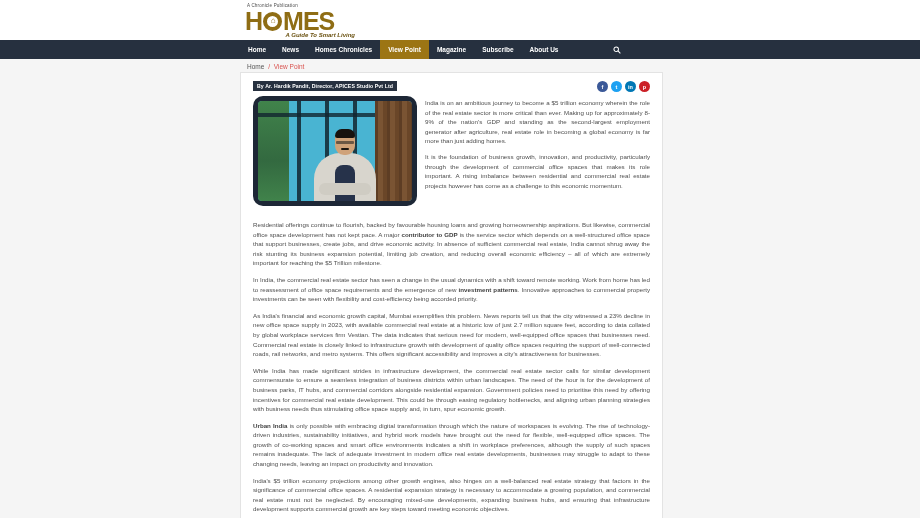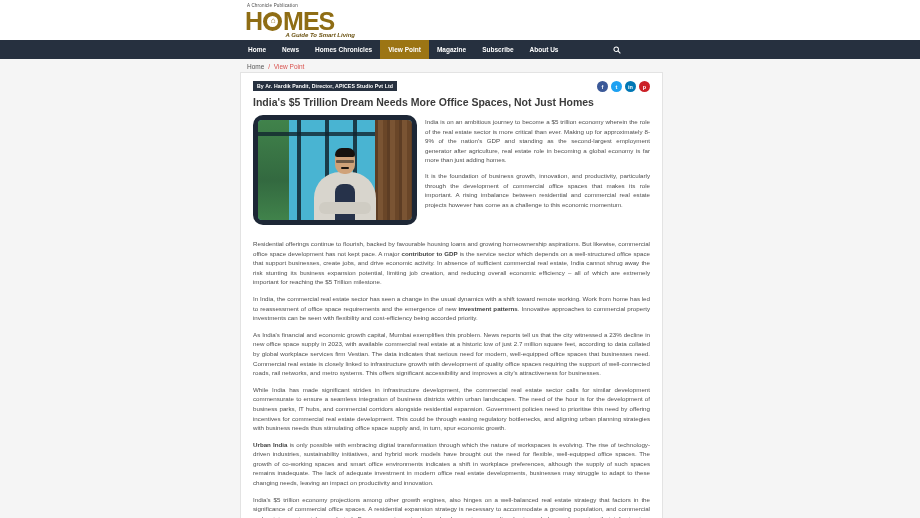--- a/index.html
+++ b/index.html
@@ -110,21 +110,20 @@
   <div class="card-top">
     <div class="byline">By Ar. Hardik Pandit, Director, APICES Studio Pvt Ltd</div>
     <div class="share">
         <span class="sicon" style="background: rgb(59, 89, 152);">f</span>
         <span class="sicon" style="background: rgb(29, 161, 242);">t</span>
         <span class="sicon" style="background: rgb(0, 119, 181);">in</span>
         <span class="sicon" style="background: rgb(203, 32, 39);">p</span>
       </div>
   </div>
 
-  <h1 class="title">India's $5 Trillion Dream Needs More Office Spaces, Not Just Homes</h1>
 
   <div class="lead">
     <div class="photo-frame">
       <div class="photo-scene">
         <div class="foliage"></div>
         <div class="mullions"></div>
         <div class="sash"></div>
         <div class="wood"></div>
         <div class="torso">
           <div class="shirt"></div>

